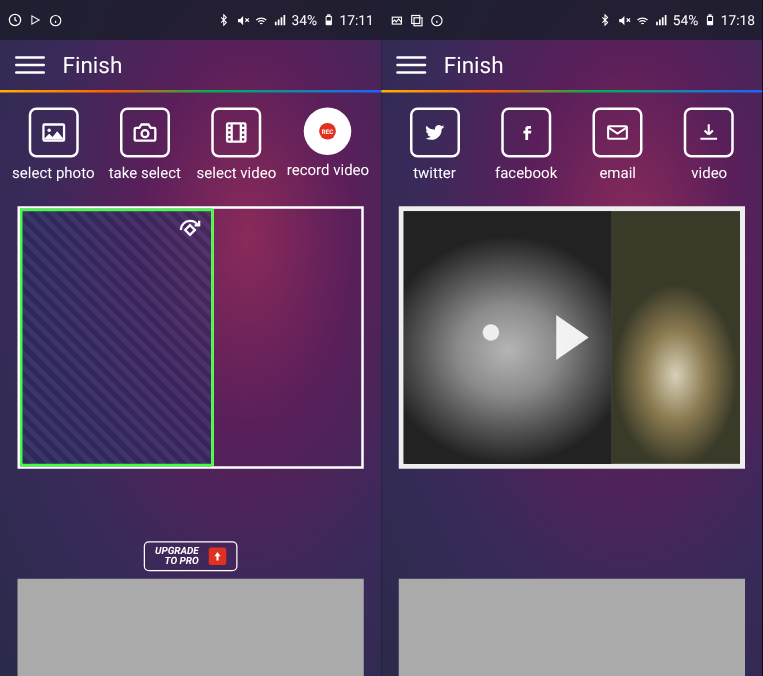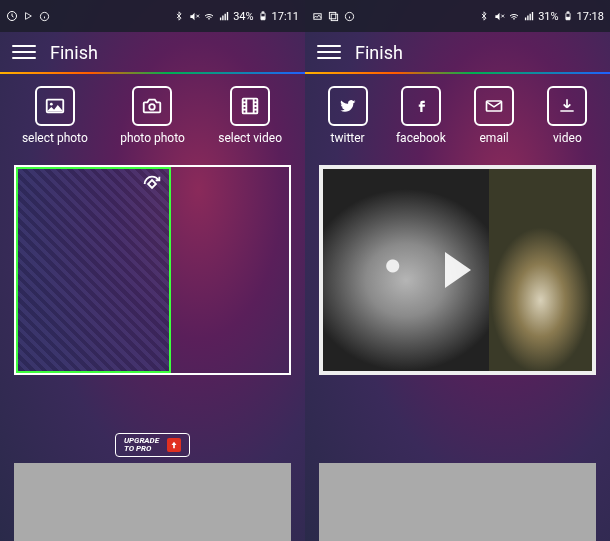--- a/index.html
+++ b/index.html
@@ -116,20 +116,21 @@
     border-radius: 4px;
     padding: 3px 8px;
     display: flex;
     align-items: center;
     gap: 8px;
     color: #fff;
     font-size: 8px;
     font-weight: bold;
     font-style: italic;
     line-height: 1;
+    text-align: right;
   }
   .upgrade-arrow {
     width: 14px; height: 14px;
     background: #e03020;
     border-radius: 2px;
     display: flex;
     align-items: center;
     justify-content: center;
     color: #fff;
   }
@@ -252,38 +253,47 @@
       </div>
       <span class="action-label">select photo</span>
     </div>
     <div class="action">
       <div class="action-box">
         <svg viewBox="0 0 24 24" width="22" height="22" fill="#fff">
             <path d="M4 8h3l2-3h6l2 3h3a1 1 0 011 1v9a1 1 0 01-1 1H4a1 1 0 01-1-1V9a1 1 0 011-1z" fill="none" stroke="#fff" stroke-width="2"></path>
             <circle cx="12" cy="13" r="3" fill="none" stroke="#fff" stroke-width="2"></circle>
           </svg>
       </div>
-      <span class="action-label">photo photo</span>
+      <span class="action-label">take select</span>
     </div>
     <div class="action">
       <div class="action-box">
         <svg viewBox="0 0 24 24" width="22" height="22" fill="none" stroke="#fff" stroke-width="2">
             <rect x="4" y="4" width="16" height="16" rx="1"></rect>
             <line x1="8" y1="4" x2="8" y2="20"></line>
             <line x1="16" y1="4" x2="16" y2="20"></line>
             <line x1="4" y1="8" x2="8" y2="8"></line>
             <line x1="4" y1="12" x2="8" y2="12"></line>
             <line x1="4" y1="16" x2="8" y2="16"></line>
             <line x1="16" y1="8" x2="20" y2="8"></line>
             <line x1="16" y1="12" x2="20" y2="12"></line>
             <line x1="16" y1="16" x2="20" y2="16"></line>
           </svg>
       </div>
       <span class="action-label">select video</span>
     </div>
+    <div class="action">
+      <div class="action-box" style="background:#fff;border-radius:50%;width:38px;height:38px;border:none;">
+        <svg viewBox="0 0 24 24" width="20" height="20">
+            <circle cx="12" cy="12" r="8" fill="#e03020"></circle>
+            <text x="12" y="15" font-size="6" font-weight="bold" text-anchor="middle" fill="#fff">REC</text>
+          </svg>
+      </div>
+      <span class="action-label">record video</span>
+    </div>
   </div>
 
   <div class="canvas-area">
     <div class="collage-frame">
       <div class="slot slot-selected" style="flex:1.3">
         <span class="rotate-icon">
           <svg viewBox="0 0 24 24" width="22" height="22" fill="none" stroke="#fff" stroke-width="2">
               <path d="M4 12a8 8 0 018-8 8 8 0 017 4M20 4v4h-4"></path>
               <rect x="9" y="9" width="6" height="6" transform="rotate(45 12 12)"></rect>
             </svg>
@@ -348,21 +358,21 @@
       <span class="status-icon">
         <svg viewBox="0 0 24 24" width="12" height="12" fill="none" stroke="#fff" stroke-width="2">
             <path d="M4 12a12 12 0 0116 0M7 15a8 8 0 0110 0M10 18a4 4 0 014 0"></path>
           </svg>
       </span>
       <span class="status-icon">
         <svg viewBox="0 0 24 24" width="11" height="11" fill="#fff">
             <path d="M2 20h3v-6H2v6zm5 0h3V10H7v10zm5 0h3V6h-3v14zm5 0h3V2h-3v18z"></path>
           </svg>
       </span>
-      <span>31%</span>
+      <span>54%</span>
       <span class="status-icon">
         <svg viewBox="0 0 24 24" width="10" height="12" fill="none" stroke="#fff" stroke-width="2">
             <rect x="7" y="5" width="10" height="16" rx="1"></rect>
             <rect x="10" y="2" width="4" height="3"></rect>
             <rect x="8" y="15" width="8" height="5" fill="#fff"></rect>
           </svg>
       </span>
       <span>17:18</span>
     </div>
   </div>

